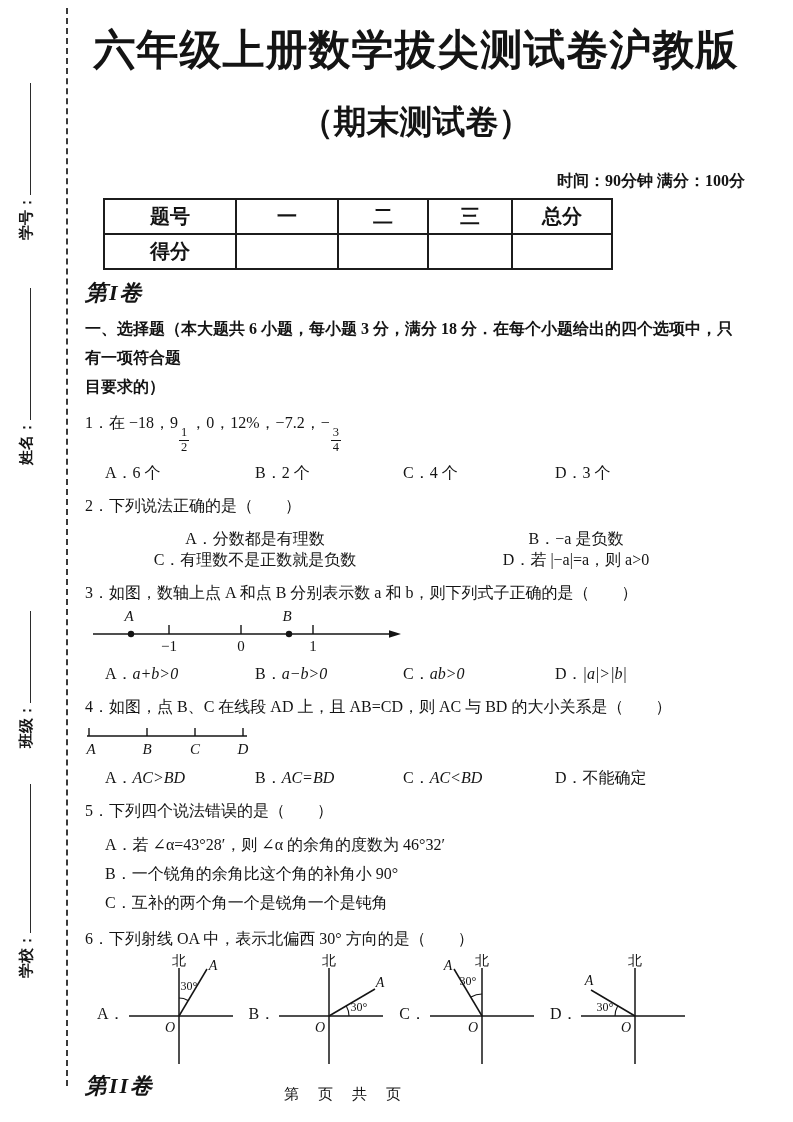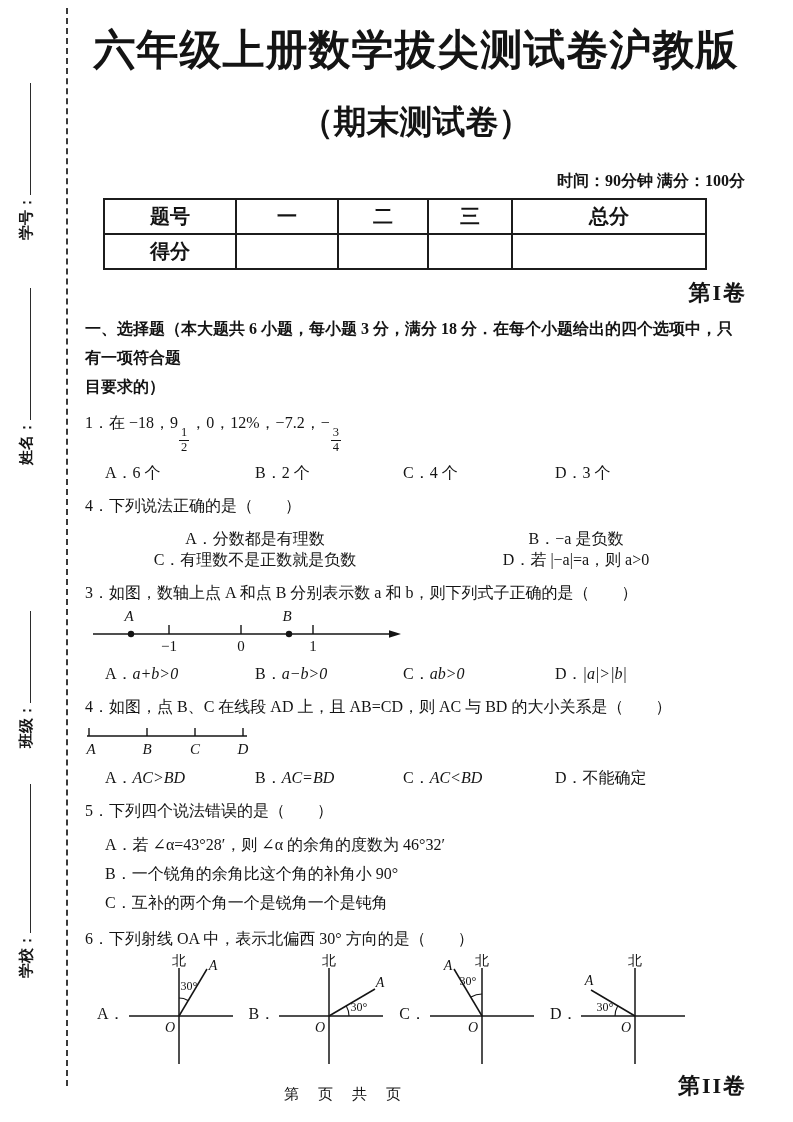--- a/index.html
+++ b/index.html
@@ -12,23 +12,23 @@
   .mfield{
     position:absolute;left:16px;transform:rotate(-90deg);transform-origin:top left;
     white-space:nowrap;font-size:15px;font-weight:bold;height:22px;
   }
   .mfield .blank{display:inline-block;border-bottom:1.5px solid #2b2b2b;height:14px;vertical-align:baseline;}
   
   .content{position:absolute;left:85px;top:12px;width:662px;}
   .title{text-align:center;font-size:42px;font-weight:bold;letter-spacing:1px;margin:10px 0 0 0;}
   .subtitle{text-align:center;font-size:33px;font-weight:bold;margin:22px 0 8px 0;}
   .meta{text-align:right;font-size:16px;font-weight:600;margin:26px 2px 6px 0;}
-  table.score{border-collapse:collapse;margin-left:18px;width:604px;table-layout:fixed;}
+  table.score{border-collapse:collapse;margin-left:18px;width:510px;table-layout:fixed;}
   table.score td{border:2px solid #1c1c1c;height:33px;text-align:center;font-size:20px;font-weight:bold;padding:0;}
-  .part-title{text-align:right;font-size:22px;font-weight:600;margin:8px 0 6px 0;letter-spacing:2px;}
+  .part-title{text-align:left;font-size:22px;font-weight:600;margin:8px 0 6px 0;letter-spacing:2px;font-style:italic;}
   .sec-head{font-size:16px;font-weight:bold;line-height:29px;}
   .q{font-size:16px;line-height:26px;margin-top:9px;}
   .opts4{display:grid;grid-template-columns:150px 148px 152px auto;margin:8px 0 4px 20px;font-size:16px;}
   .opts2{display:grid;grid-template-columns:300px auto;row-gap:0;margin:10px 0 4px 20px;font-size:16px;text-align:center;}
   .optlist{margin:6px 0 0 20px;font-size:16px;}
   .optlist div{line-height:29px;}
   .math{font-family:"Liberation Serif","DejaVu Serif",serif;font-style:italic;}
   .opt-cn{font-style:normal;}
   .frac{display:inline-flex;flex-direction:column;align-items:center;vertical-align:-8px;font-size:12.5px;line-height:1.1;margin:0 1px;}
   .frac .num{border-bottom:1px solid #141414;padding:0 2px;}
@@ -107,21 +107,21 @@
           <span class="den">4</span>
         </span>
     </div>
     <div class="opts4">
       <span>A．6 个</span>
       <span>B．2 个</span>
       <span>C．4 个</span>
       <span>D．3 个</span>
     </div>
 
-    <div class="q">4．下列说法正确的是（　　）</div>
+    <div class="q">2．下列说法正确的是（　　）</div>
     <div class="opts2">
       <span><span>A．</span><span class="opt-cn">分数都是有理数</span></span>
       <span><span>B．</span><span class="opt-cn">−a 是负数</span></span>
       <span><span>C．</span><span class="opt-cn">有理数不是正数就是负数</span></span>
       <span><span>D．</span><span class="opt-cn">若 |−a|=a，则 a&gt;0</span></span>
     </div>
 
     <div class="q">3．如图，数轴上点 A 和点 B 分别表示数 a 和 b，则下列式子正确的是（　　）</div>
     <div class="diagram-row">
       <svg width="320" height="46" viewBox="0 0 320 46">

